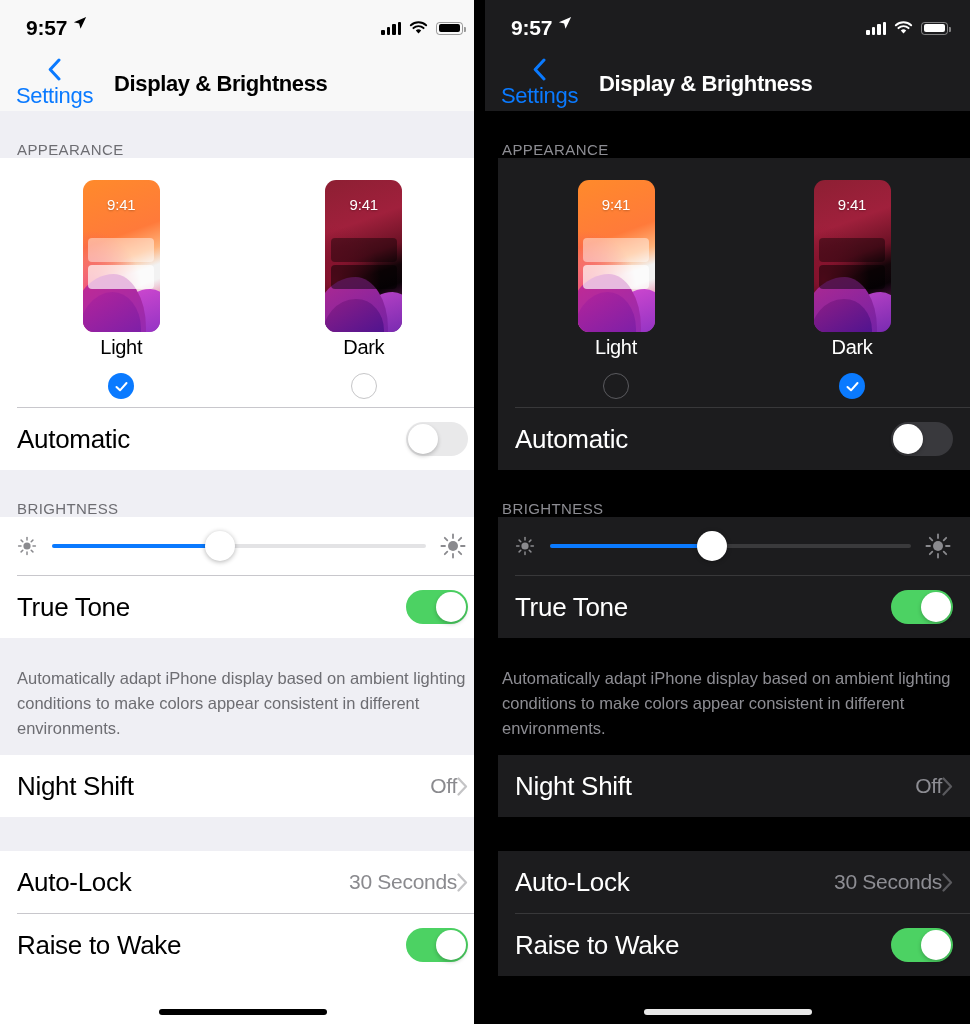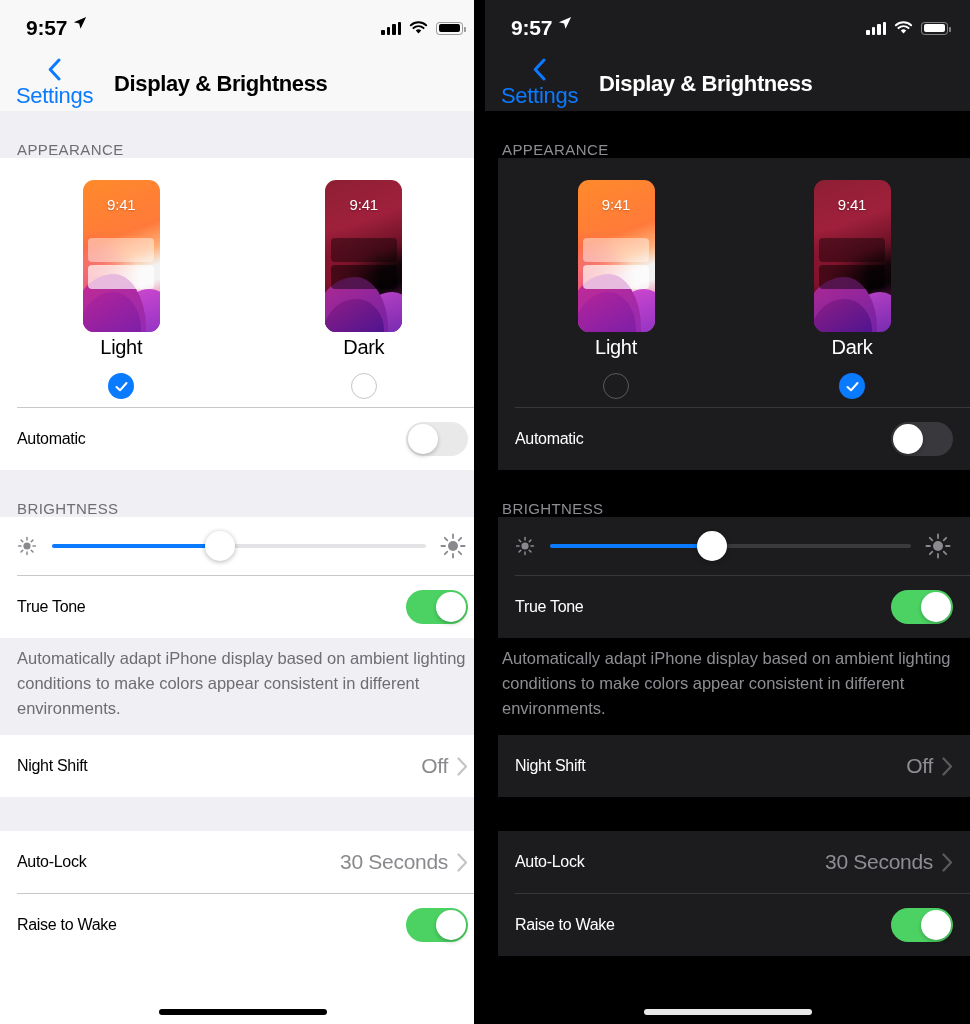--- a/index.html
+++ b/index.html
@@ -157,24 +157,24 @@
   .radio.off { border: 1.4px solid #c6c6c8; background: transparent; }
   .dark .radio.off { border-color: #5a5a5e; }
   .radio.on { background: #0a7aff; border: none; }
   .radio .tick { width: 15px; height: 15px; }
 
   
   .row {
     height: 62px; display: flex; align-items: center; justify-content: space-between;
     padding: 0 17px 0 17px;
   }
-  .row-label { font-size: 16px; letter-spacing: -0.3px; text-align: center; }
+  .row-label { font-size: 26px; letter-spacing: -0.3px; text-align: center; }
   .light .row-label { color: #000; }
   .dark  .row-label { color: #fff; }
-  .row-right { display: flex; align-items: center; gap: 9px; }
+  .row-right { display: flex; align-items: center; }
   .row-value { font-size: 21px; letter-spacing: -0.3px; }
   .light .row-value { color: #8a8a8e; }
   .dark  .row-value { color: #8d8d93; }
   .chev-right { width: 11px; height: 19px; }
 
   
   .toggle { width: 62px; height: 34px; border-radius: 17px; position: relative; cursor: pointer; }
   .toggle .knob {
     position: absolute; top: 2px; width: 30px; height: 30px; border-radius: 50%;
     background: #fff; box-shadow: 0 2px 4px rgba(0,0,0,.22);
@@ -192,21 +192,21 @@
   .track { position: relative; flex: 1; height: 4px; border-radius: 2px; }
   .light .track { background: #e3e3e5; }
   .dark  .track { background: #3a3a3c; }
   .track .filled { position: absolute; left: 0; top: 0; bottom: 0; background: #0a7aff; border-radius: 2px; }
   .track .knob {
     position: absolute; top: 50%; width: 30px; height: 30px; margin-top: -15px; margin-left: -15px;
     border-radius: 50%; background: #fff; box-shadow: 0 1px 5px rgba(0,0,0,.3);
   }
 
   .footnote {
-    font-size: 16.5px; line-height: 25px; padding: 8px 18px 14px 17px;
+    font-size: 16.5px; line-height: 25px; padding: 8px 18px 14px 17px; margin-top: 20px;
   }
   .light .footnote { color: #6d6d72; }
   .dark  .footnote { color: #8d8d93; }
 
   .gap { height: 34px; }
   .light .gap { background: #efeff4; }
   .dark  .gap { background: #000; }
 
   .home-indicator {
     position: absolute; bottom: 9px; left: 50%; transform: translateX(-50%);

